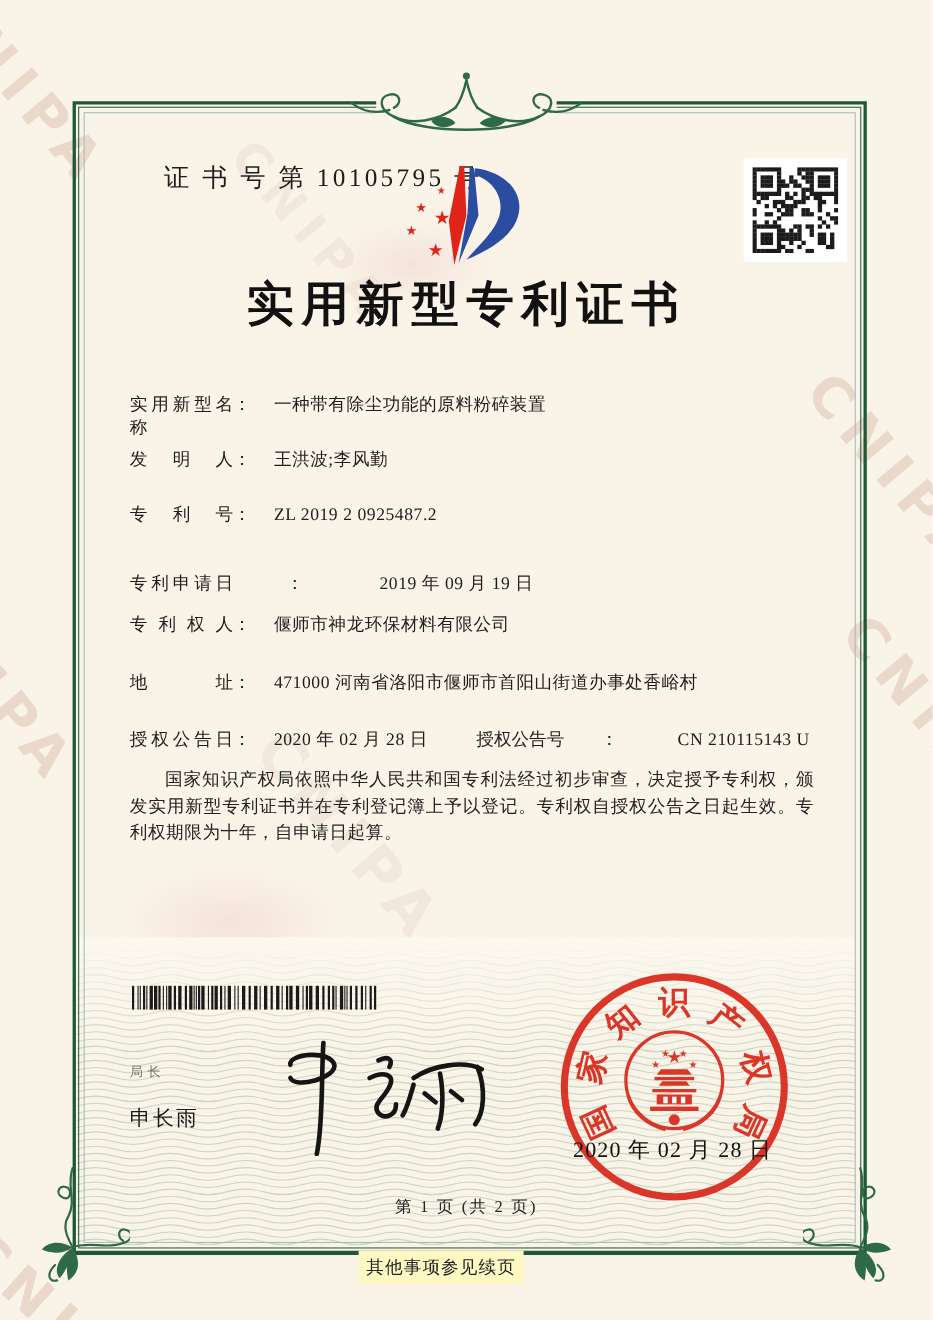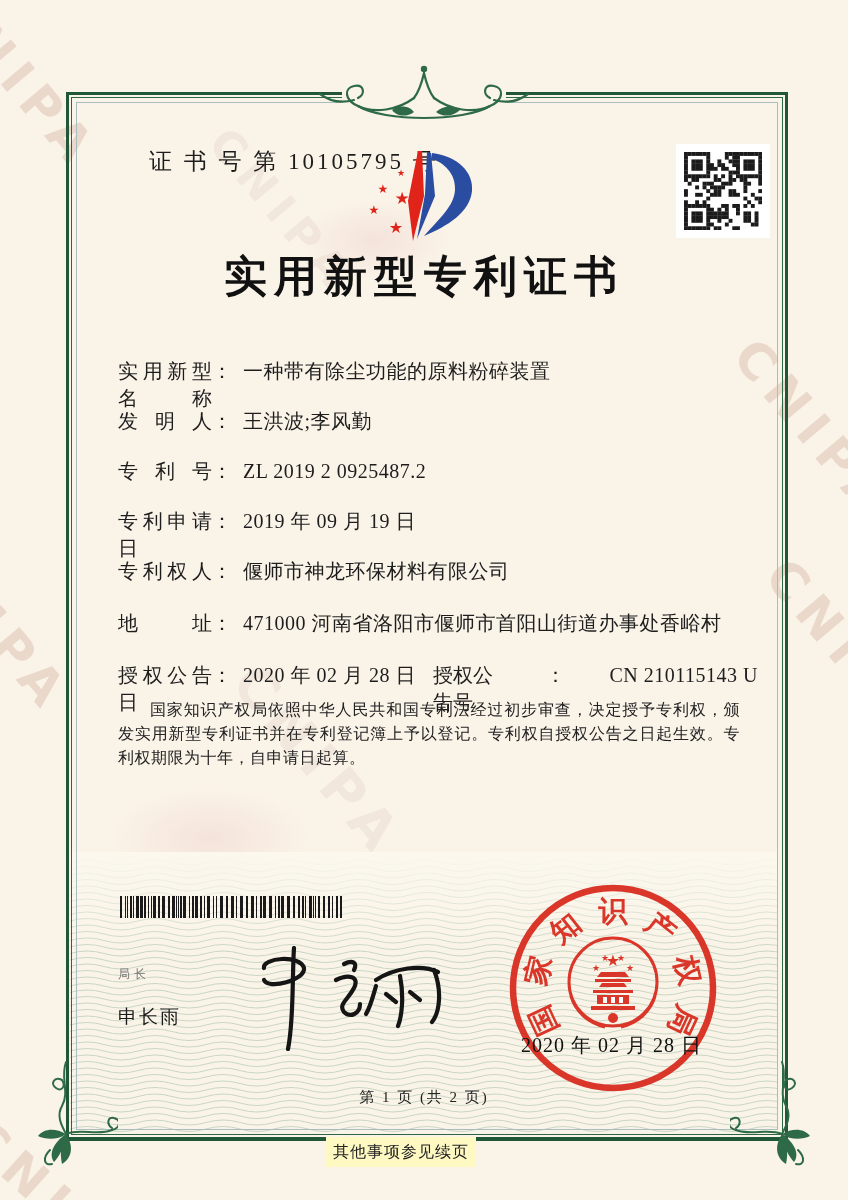--- a/index.html
+++ b/index.html
@@ -12,24 +12,24 @@
   .wm.faint{color:rgba(205,170,160,0.16);}
   .rose{position:absolute;background:radial-gradient(ellipse at center,rgba(236,200,196,0.38),rgba(236,200,196,0) 70%);z-index:1;}
   
   #frame-outer{position:absolute;left:66px;top:92px;width:716px;height:1042px;
       border:3px solid #1f5738;border-bottom-width:4px;z-index:2;}
   #frame-inner{position:absolute;left:2px;top:2px;right:2px;bottom:2px;border:1px solid #2c6644;}
   #frame-hairline{position:absolute;left:7px;top:7px;right:7px;bottom:7px;border:1px solid #a9bcc0;}
   .content{position:absolute;z-index:3;color:#1d1d1d;}
   #cert-no{left:104px;top:146px;font-size:23px;letter-spacing:3px;margin-left:45px;}
   #title{left:66px;top:248px;width:716px;text-align:center;font-size:43px;font-weight:bold;letter-spacing:7px;color:#111;}
-  .field-row{position:absolute;left:118px;width:640px;font-size:20px;display:flex;align-items:baseline;}
+  .field-row{position:absolute;left:118px;width:640px;font-size:16px;display:flex;align-items:baseline;}
   .field-label{display:inline-block;width:94px;text-align:justify;text-align-last:justify;}
   .field-colon{display:inline-block;}
-  .field-value{display:inline-block;margin-left:11px;letter-spacing:0.5px;white-space:nowrap;text-align:right;}
+  .field-value{display:inline-block;margin-left:21px;letter-spacing:0.5px;white-space:nowrap;text-align:right;}
   .pair2{position:absolute;left:315px;display:flex;align-items:baseline;gap:33px;}
   .pair2 .field-label{width:auto;text-align:left;text-align-last:auto;}
   #body-text{left:118px;top:698px;width:622px;font-size:16px;line-height:24px;text-align:justify;color:#222;}
   #body-text p{margin:0;text-indent:2em;letter-spacing:0.5px;}
   #sig-role{left:118px;top:966px;font-size:12px;letter-spacing:4px;color:#737373;}
   #sig-name{left:118px;top:1004px;font-size:19px;letter-spacing:2px;color:#1a1a1a;}
   #seal-date{left:521px;top:1032px;font-size:20px;letter-spacing:1px;color:#111;z-index:4;}
   #page-num{left:66px;top:1088px;width:716px;text-align:center;font-size:15px;letter-spacing:2px;color:#222;}
   #note-box{left:326px;top:1137px;width:150px;height:30px;background:#fef9c3;z-index:3;
       display:flex;align-items:center;justify-content:center;}
@@ -405,21 +405,21 @@
   <div class="field-row content" style="top:408px;">
     <span class="field-label">发明人</span>
       <span class="field-colon">：</span>
     <span class="field-value">王洪波;李风勤</span>
   </div>
   <div class="field-row content" style="top:458px;">
     <span class="field-label">专利号</span>
       <span class="field-colon">：</span>
     <span class="field-value">ZL 2019 2 0925487.2</span>
   </div>
-  <div class="field-row content" style="top:508px;">
+  <div class="field-row content" style="top:520px;gap:48px;">
     <span class="field-label">专利申请日</span>
       <span class="field-colon">：</span>
     <span class="field-value">2019 年 09 月 19 日</span>
   </div>
   <div class="field-row content" style="top:558px;">
     <span class="field-label">专利权人</span>
       <span class="field-colon">：</span>
     <span class="field-value">偃师市神龙环保材料有限公司</span>
   </div>
   <div class="field-row content" style="top:610px;">

